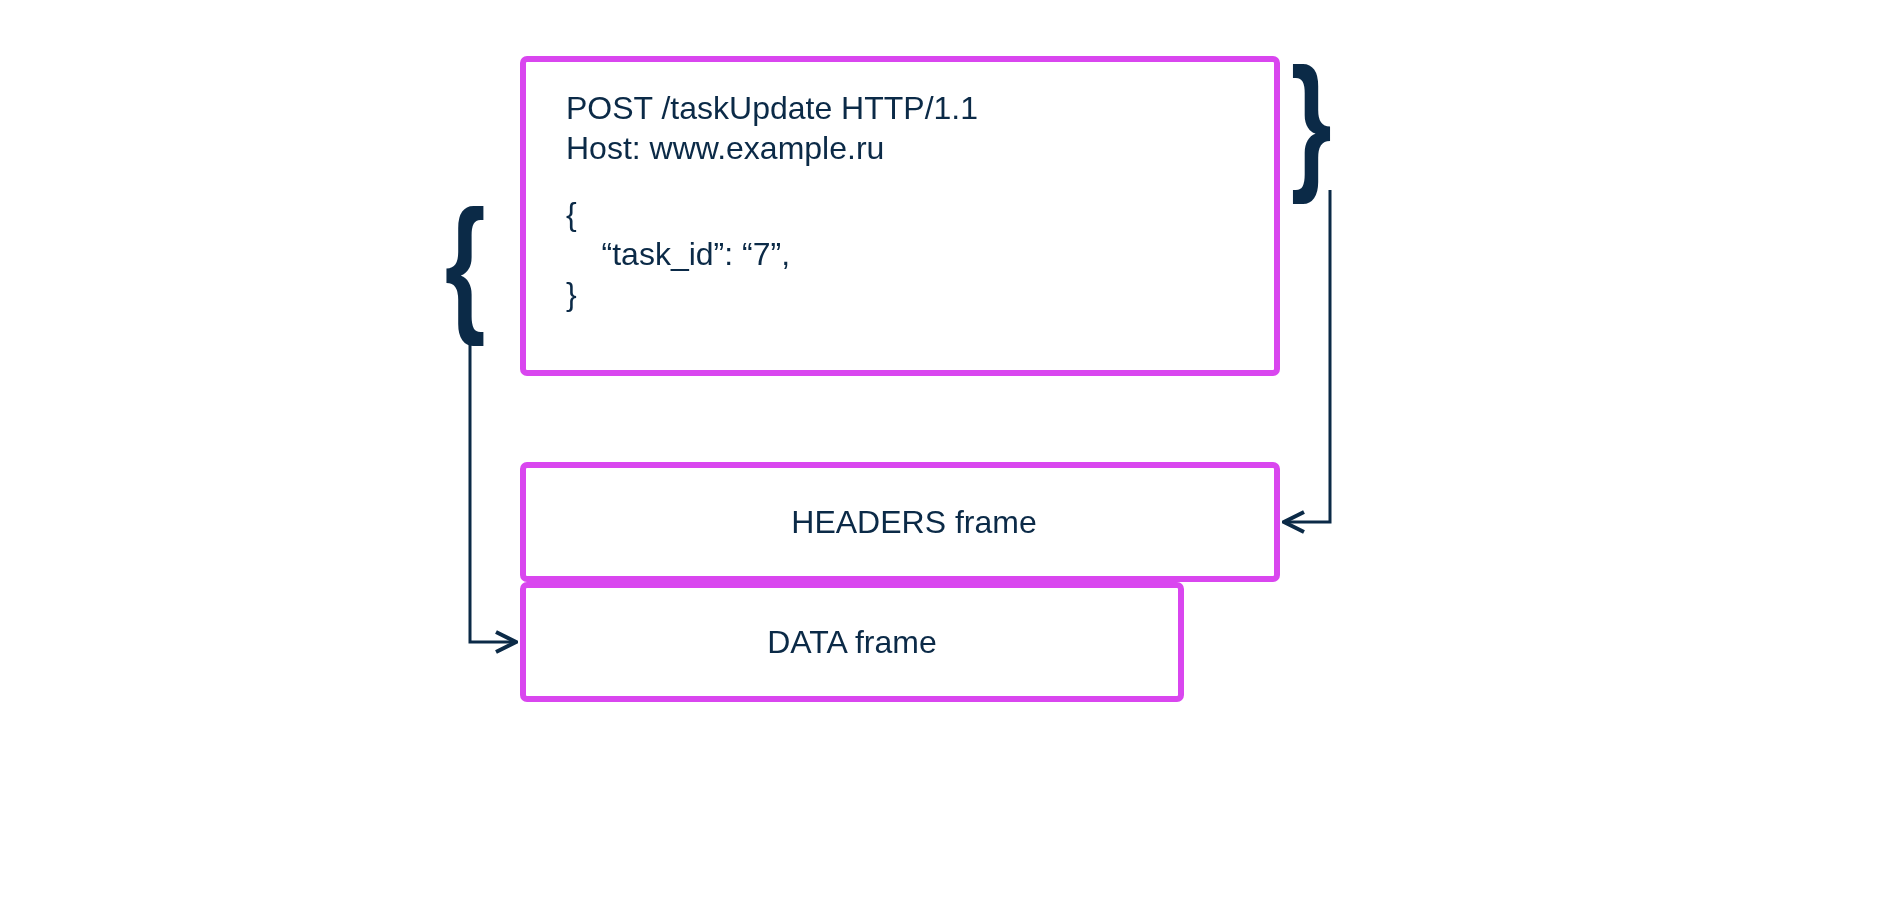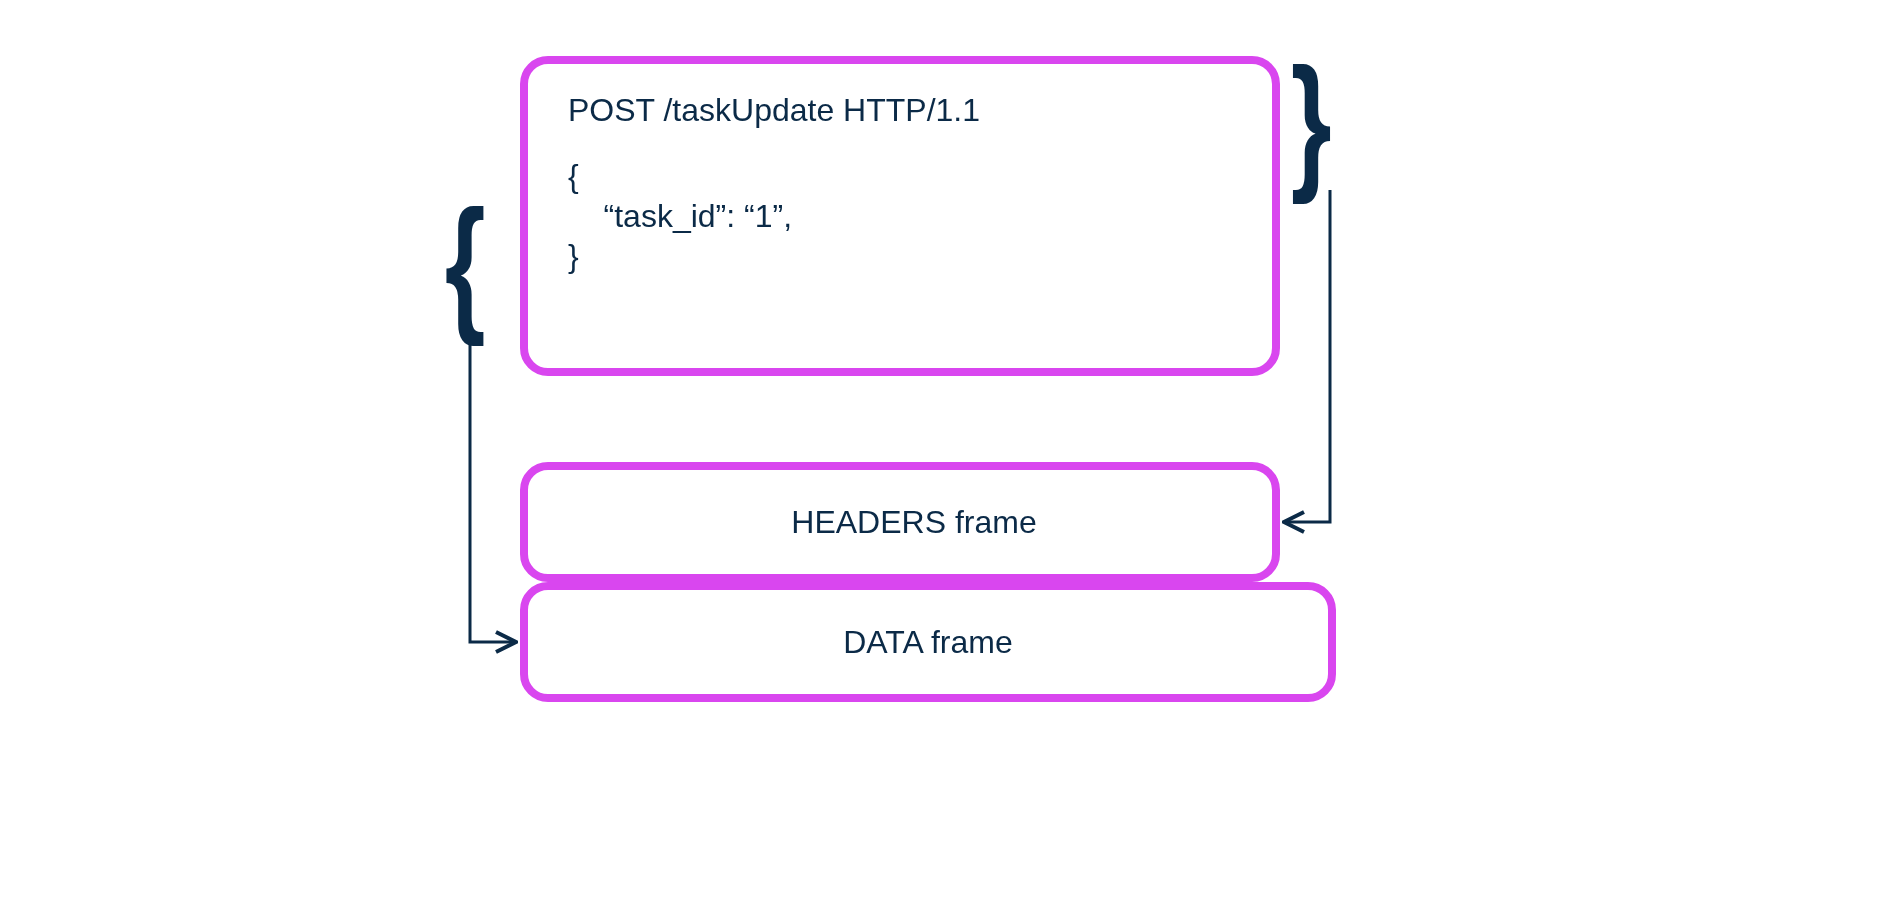--- a/index.html
+++ b/index.html
@@ -18,22 +18,22 @@
   svg.wires {
     position: absolute;
     left: 0; top: 0;
     width: 1892px;
     height: 905px;
     pointer-events: none;
   }
 
   .panel {
     position: absolute;
-    border: 8px solid #d946ef;
-    border-radius: 28px;
+    border: 6px solid #d946ef;
+    border-radius: 7px;
     background: #fff;
     box-sizing: border-box;
   }
 
   
   .request-box {
     left: 520px;
     top: 56px;
     width: 760px;
     height: 320px;
@@ -54,21 +54,21 @@
     display: flex;
     align-items: center;
     justify-content: center;
     color: #0b2a47;
     font-size: 32px;
     padding-left: 28px;
   }
   .data-frame {
     left: 520px;
     top: 582px;
-    width: 816px;
+    width: 664px;
     height: 120px;
     display: flex;
     align-items: center;
     justify-content: center;
     color: #0b2a47;
     font-size: 32px;
   }
 
   
   .brace {
@@ -96,23 +96,24 @@
       </marker>
     </defs>
 
     <path d="M 470 330 V 642 H 514" fill="none" stroke="#0b2a47" stroke-width="3" marker-end="url(#arrow)"></path>
 
     <path d="M 1330 190 V 522 H 1286" fill="none" stroke="#0b2a47" stroke-width="3" marker-end="url(#arrow)"></path>
   </svg>
 
   <div class="panel request-box">
     <div class="line">POST /taskUpdate HTTP/1.1</div>
+    <div class="line">Host: www.example.ru</div>
     <div class="spacer"></div>
     <div class="line">{</div>
-    <div class="line">    “task_id”: “1”,</div>
+    <div class="line">    “task_id”: “7”,</div>
     <div class="line">}</div>
   </div>
 
   <div class="brace brace-right">}</div>
 
   <div class="brace brace-left">{</div>
 
   <div class="panel headers-frame">
     <span>HEADERS frame</span>
   </div>

